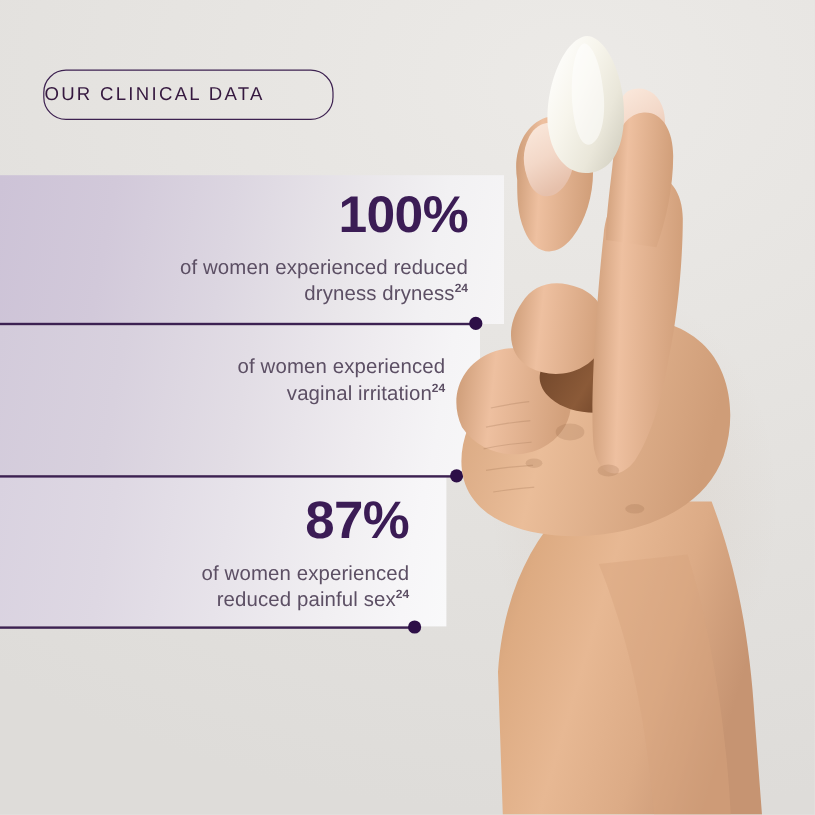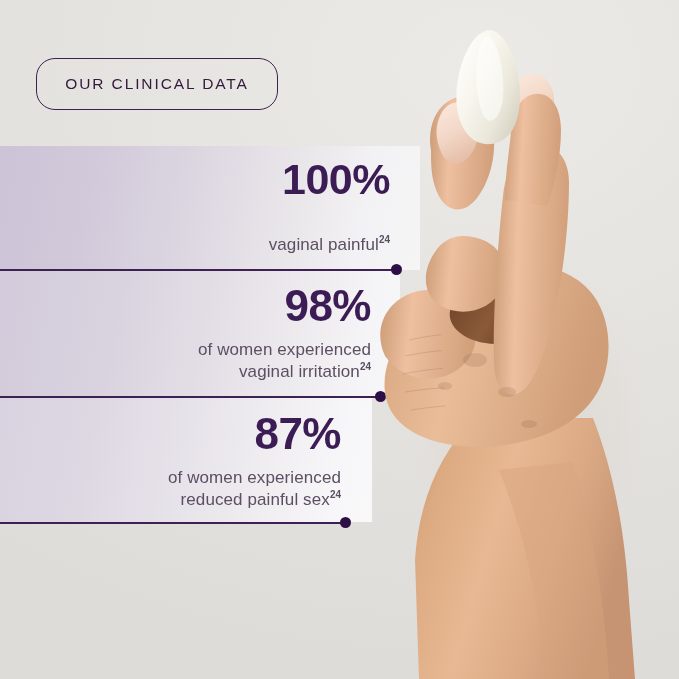--- a/index.html
+++ b/index.html
@@ -24,26 +24,25 @@
     background:
       radial-gradient(120% 90% at 70% 10%, #eceae7 0%, #e4e2df 55%, #dedcd9 100%);
   }
 
   
   #badge {
     position: absolute;
     left: 36px;
     top: 58px;
     width: 242px;
-    height: 52px;
+    height: 42px;
     border: 1.6px solid #3d2150;
     border-radius: 19px;
     display: flex;
     align-items: center;
-    justify-content: center;
     background: transparent;
     z-index: 40;
   }
   #badge-label {
     font-size: 15.5px;
     letter-spacing: 1.9px;
     color: #35183f;
     font-weight: 400;
     white-space: nowrap;
   }
@@ -156,32 +155,31 @@
 
   <div id="badge">
     <span id="badge-label">OUR CLINICAL DATA</span>
   </div>
 
   <div class="band band-1" style="top:146px; height:124px; width:420px;">
     <div class="band-bg"></div>
     <div class="band-text" style="padding-top:12px; width:390px;">
       <div class="stat-value" style="font-size:43px;">100%</div>
       <div class="stat-desc" style="margin-top:11px;">
-        <br>
-        <span>vaginal painful</span><sup>24</sup>
+        <span>of women experienced reduced</span><br>
+        <span>dryness dryness</span><sup>24</sup>
       </div>
     </div>
   </div>
   <div class="rule" style="top:269px; width:396px;"></div>
   <div class="rule-dot" style="top:264px; left:391px;"></div>
 
   <div class="band band-2" style="top:271px; height:125px; width:400px;">
     <div class="band-bg"></div>
     <div class="band-text" style="padding-top:13px; width:371px;">
-      <div class="stat-value" style="font-size:44px;">98%</div>
       <div class="stat-desc" style="margin-top:11px;">
         <span>of women experienced</span><br>
         <span>vaginal irritation</span><sup>24</sup>
       </div>
     </div>
   </div>
   <div class="rule" style="top:396px; width:380px;"></div>
   <div class="rule-dot" style="top:391px; left:375px;"></div>
 
   <div class="band band-3" style="top:397px; height:125px; width:372px;">

